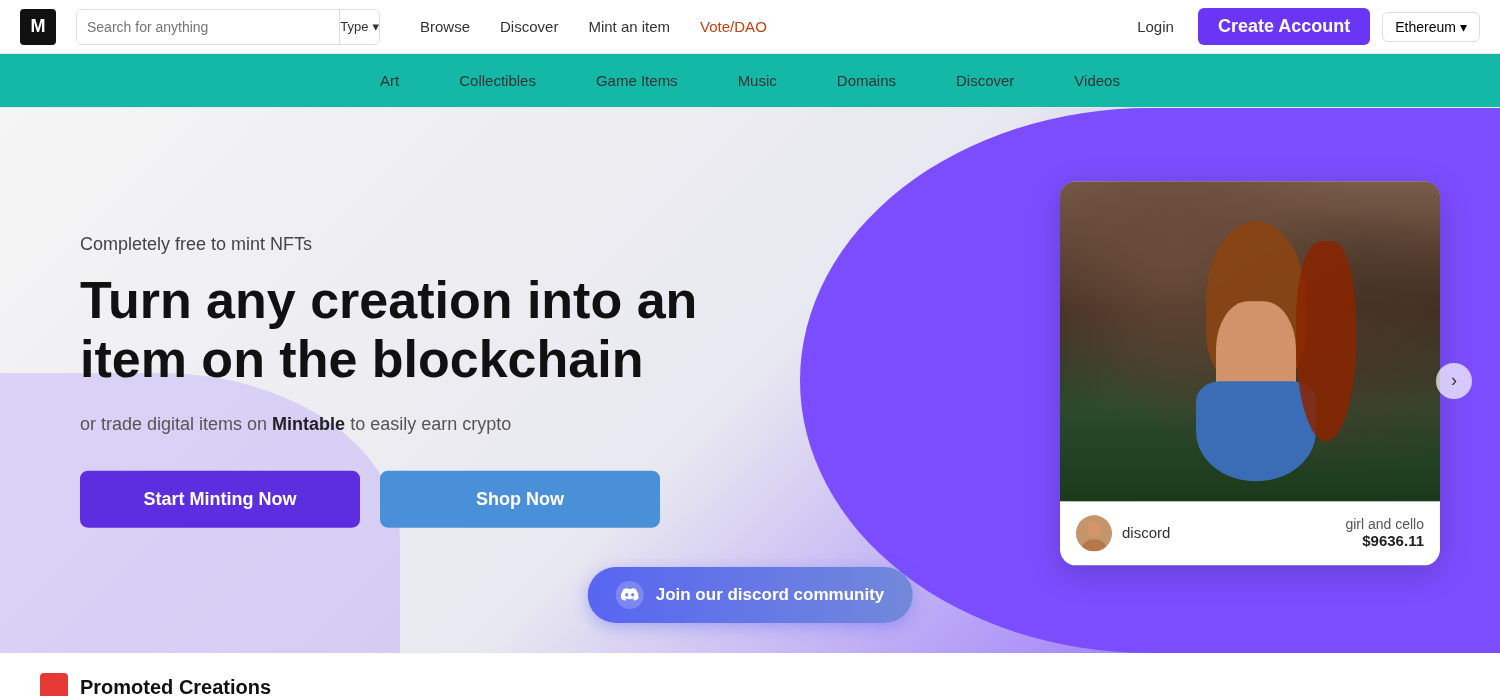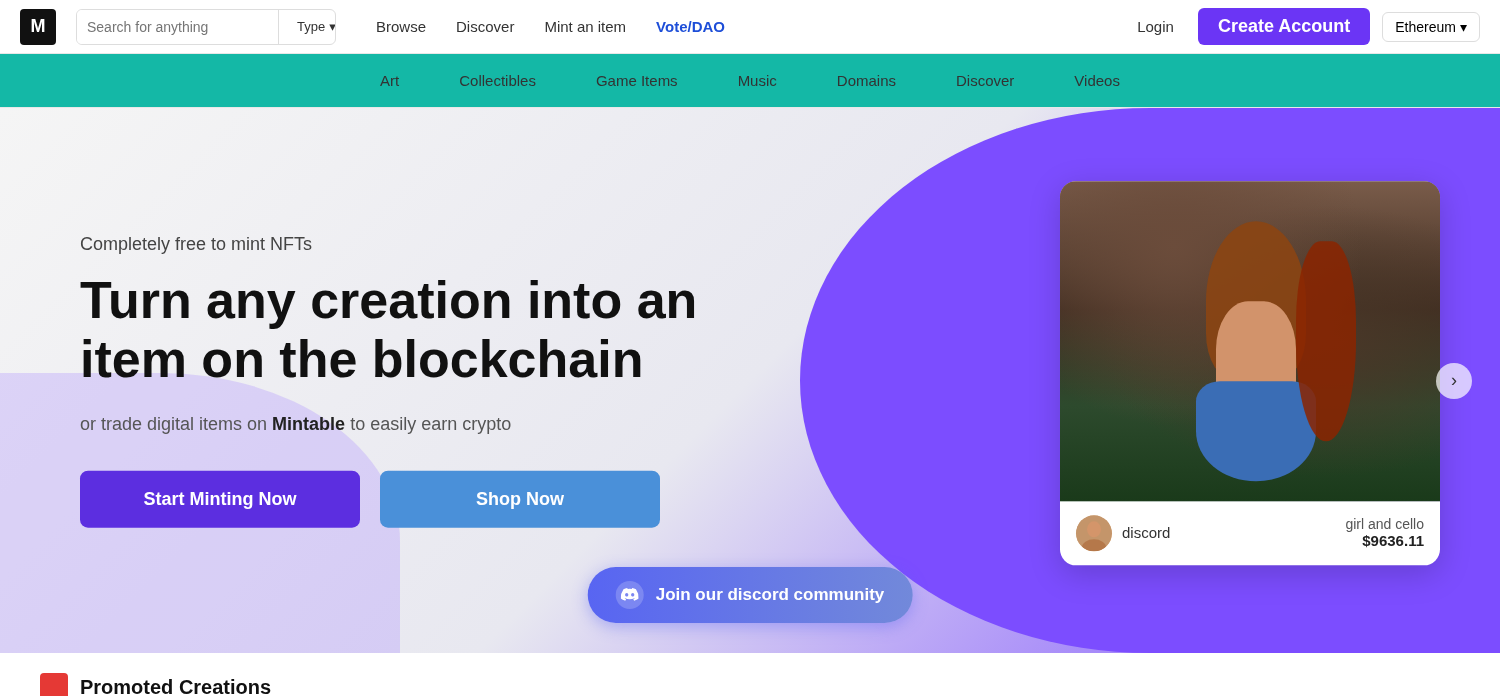--- a/index.html
+++ b/index.html
@@ -26,59 +26,59 @@
       font-weight: 900;
       font-size: 18px;
     }
     .search-bar {
       display: flex;
       align-items: center;
       border: 1px solid #ddd;
       border-radius: 6px;
       overflow: hidden;
       height: 36px;
-      width: 260px;
+      width: 304px;
       flex-shrink: 0;
     }
     .search-input {
       border: none;
       outline: none;
       padding: 0 10px;
       font-size: 14px;
       color: #999;
       flex: 1;
       height: 100%;
     }
     .search-type {
       display: flex;
       align-items: center;
       gap: 4px;
-      padding: 0 18px;
+      padding: 0 0;
       border-left: 1px solid #ddd;
       height: 100%;
       font-size: 13px;
       color: #333;
       cursor: pointer;
     }
     .nav-links {
       display: flex;
       gap: 30px;
       margin-left: 20px;
       flex: 1;
       align-items: center;
     }
     .nav-link {
       font-size: 15px;
       color: #333;
       text-decoration: none;
       cursor: pointer;
     }
     .nav-link.active {
-      color: #1d4ed8;
-      font-weight: 700;
+      color: #c2410c;
+      font-weight: 400;
     }
     .nav-right {
       display: flex;
       align-items: center;
       gap: 12px;
       margin-left: auto;
     }
     .login-btn {
       font-size: 15px;
       color: #333;

